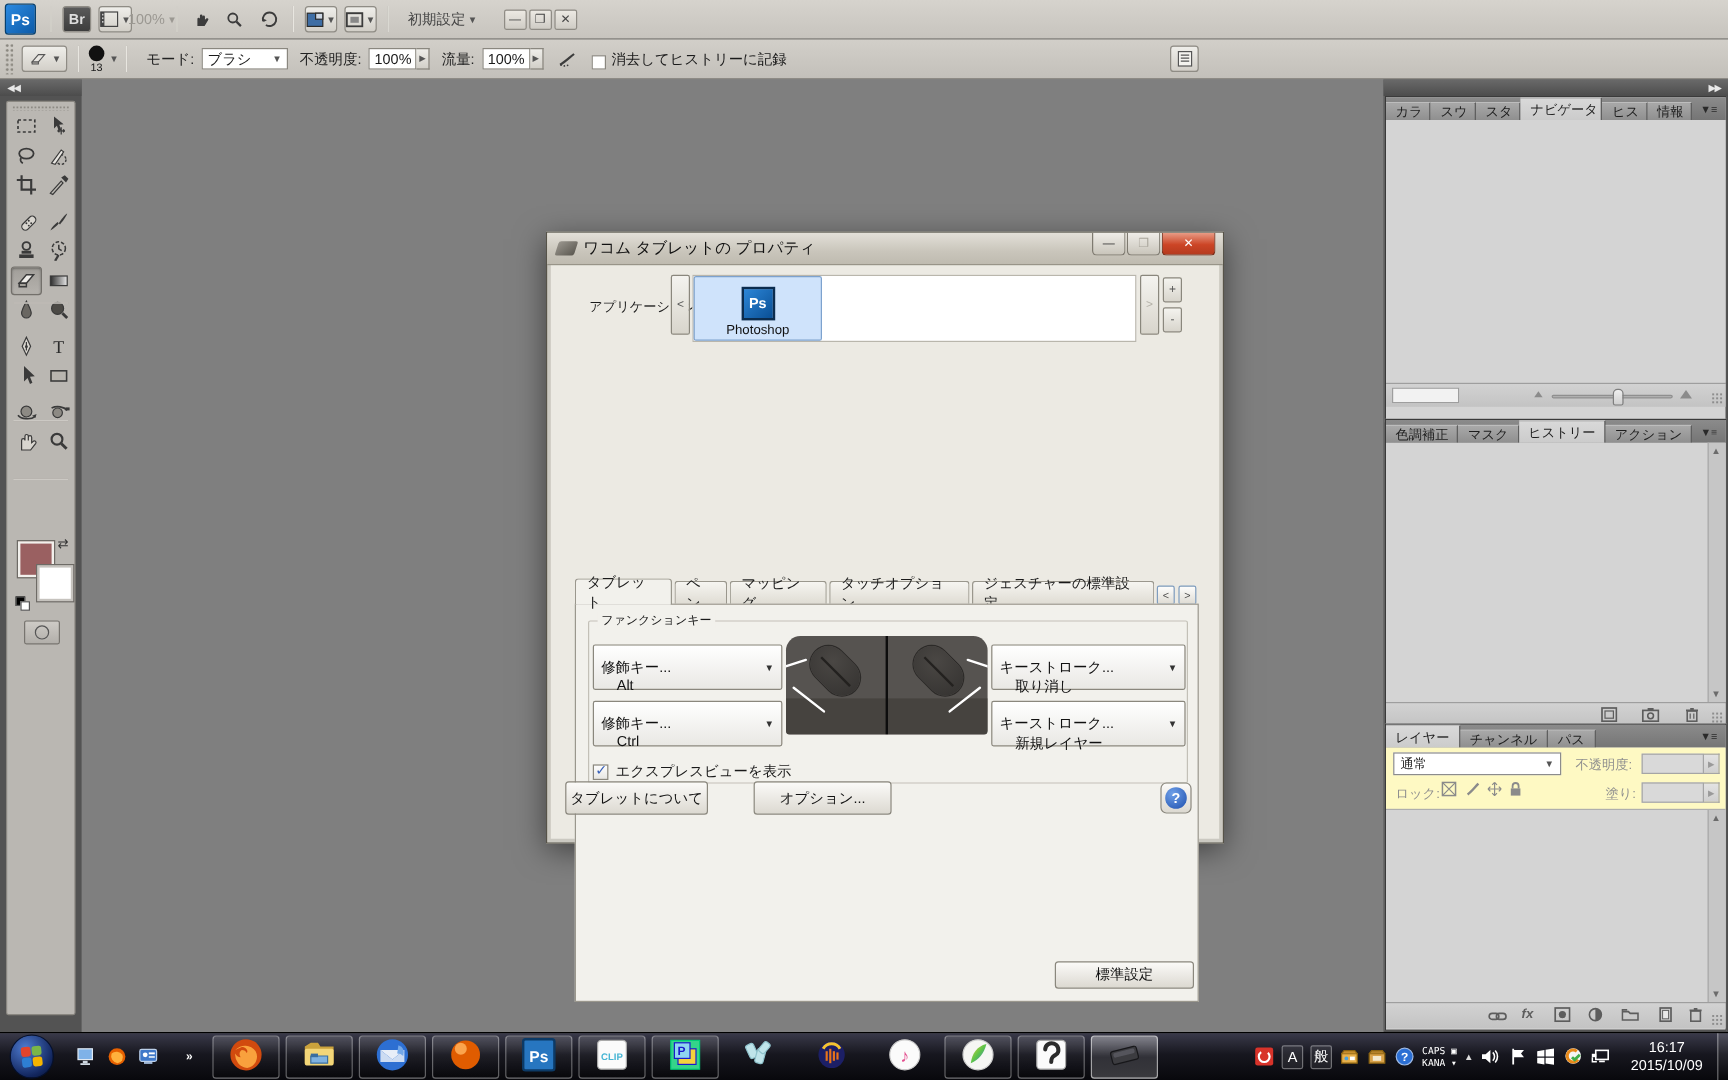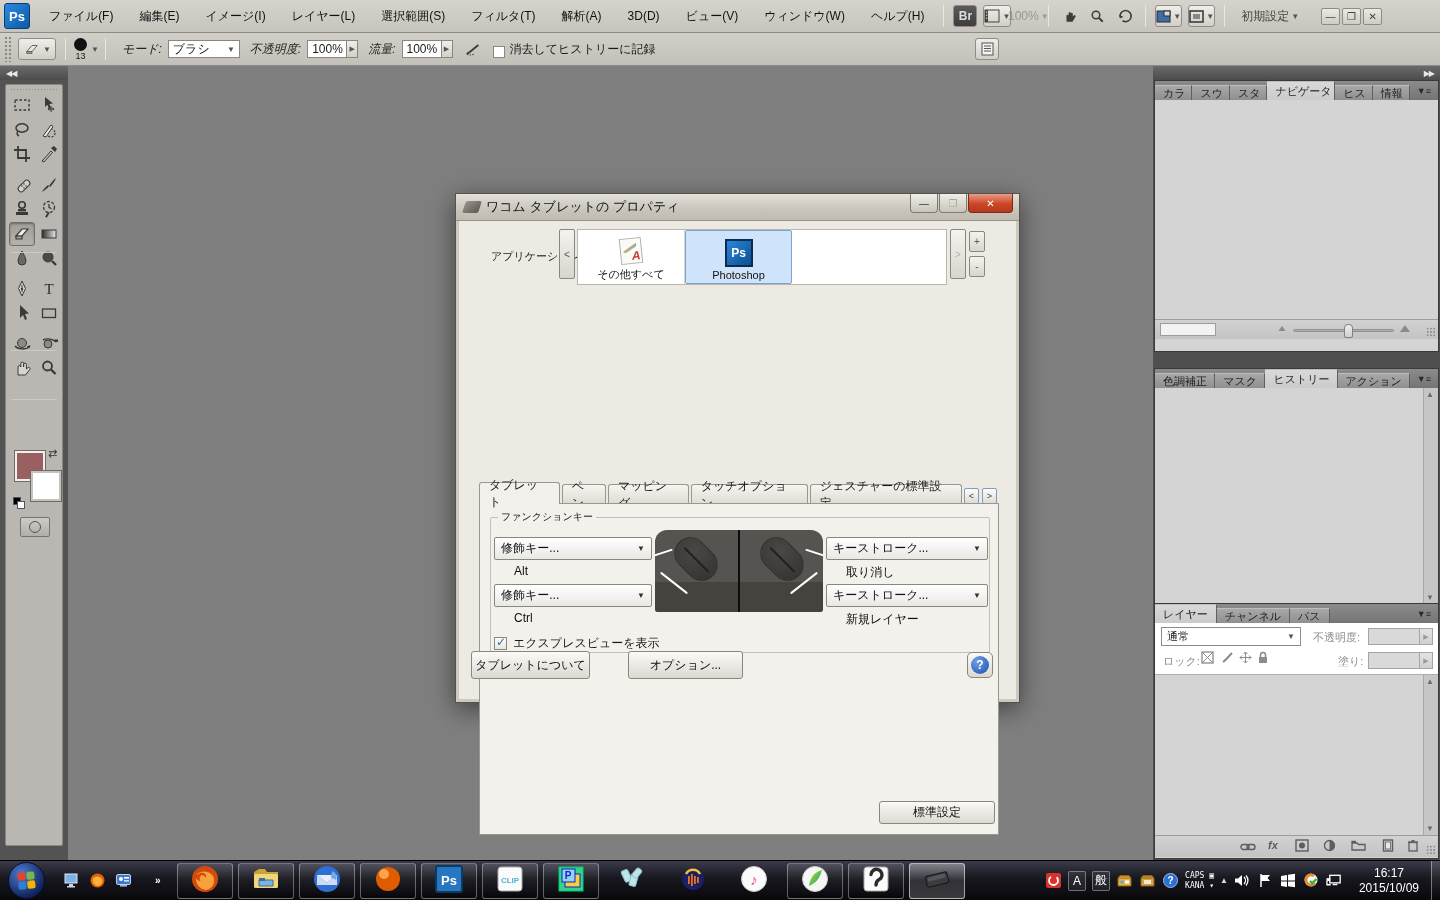--- a/index.html
+++ b/index.html
@@ -25,21 +25,21 @@
   .wc { width:19px; height:17px; margin-left:2px; border:1px solid #8f8c85; border-radius:2px;
     background:linear-gradient(#ece9e3,#cfccc5); display:flex; align-items:center; justify-content:center; font-size:10px; color:#444;}
 
   #optionsbar { position:absolute; left:0; top:33px; width:1440px; height:33px;
     background:linear-gradient(#d2cfc9,#c3c0ba); border-bottom:1px solid #8e8b85; display:flex; align-items:center; z-index:5;}
   .grip-dots { width:7px; height:26px; margin:0 4px;
     background-image:radial-gradient(#8a877f 1px, transparent 1.2px); background-size:4px 4px;}
   .ob-field { background:#fff; border:1px solid #8a877f; height:18px; display:flex; align-items:center; padding:0 4px; }
   .spin { width:11px; height:18px; border:1px solid #8a877f; border-left:none; background:linear-gradient(#efeeea,#d2cfc8);
     display:flex;align-items:center;justify-content:center; font-size:7px; color:#555;}
-  .ob-label { margin:0 6px 0 10px; color:#222;font-style:italic; }
+  .ob-label { margin:0 6px 0 10px; color:#222; }
   .cb { width:12px; height:12px; background:#fff; border:1px solid #8a877f; display:inline-block; }
   #brush-dot { width:13px; height:13px; border-radius:50%; background:#111; }
 
   
   #toolbar { position:absolute; left:0; top:66px; width:68px; height:794px; background:#535353; z-index:4;}
   #toolbar-header { height:14px; background:linear-gradient(#6a6a6a,#4c4c4c); color:#e8e8e8; font-size:8px;
     display:flex; align-items:center; padding-left:6px; letter-spacing:-1px;}
   #tool-panel { position:absolute; left:5px; top:18px; width:58px; height:762px;
     background:#bab7b2; border:1px solid #8a8781; border-radius:2px;}
   #tool-panel::before { content:""; position:absolute; left:4px; right:4px; top:3px; height:4px;
@@ -131,21 +131,21 @@
   .dtab { height:20px; padding:0 9px; display:flex; align-items:center; font-size:12px;
     background:linear-gradient(#f6f5f1,#dedbd2); border:1px solid #9a978d; border-bottom:none; border-radius:3px 3px 0 0; margin-right:2px;}
   .dtab.active { height:22px; background:#f2f1ec; position:relative; z-index:2; }
   .dlg-tabnav { margin-left:auto; display:flex; gap:3px; }
   .dlg-tabnav .nbtn { width:15px; height:16px; border:1px solid #7f9dbf; border-radius:2px; background:linear-gradient(#fdfdfc,#dfdcd4);
     font-size:9px; color:#444; display:flex; align-items:center; justify-content:center;}
 
   #dlg-page { position:absolute; left:23px; top:309px; width:520px; height:332px; background:#f2f1ec; border:1px solid #9a978d; }
   #fk-group { position:absolute; left:10px; top:13px; width:500px; height:136px; border:1px solid #c3c0b7; border-radius:2px;}
   #fk-label { position:absolute; left:18px; top:6px; font-size:10px; background:#f2f1ec; padding:0 3px; z-index:2;}
-  .dd { position:absolute; height:23px; background:linear-gradient(#ffffff,#e9e8e4); border:1px solid #8a877d; border-radius:2px;
+  .dd { position:absolute; height:38px; background:linear-gradient(#ffffff,#e9e8e4); border:1px solid #8a877d; border-radius:2px;
     display:flex; align-items:center; padding:0 6px; font-size:12px; color:#111;}
   .dd .caret { margin-left:auto; font-size:8px; color:#333;}
   .ddcap { position:absolute; font-size:12px; color:#111;}
   #tabletgfx { position:absolute; left:175px; top:26px; width:168px; height:82px; background:#565350;
     border-radius:12px 12px 3px 3px; overflow:hidden;}
   #tabletgfx .lower { position:absolute; left:0; right:0; bottom:0; height:36%; background:#46433f;}
   #tabletgfx .mid { position:absolute; left:50%; top:0; bottom:0; width:2px; background:#0d0d0d; transform:translateX(-50%);}
   .rocker { position:absolute; top:14px; width:46px; height:30px; background:radial-gradient(circle at 35% 35%, #4a4744, #343230);
     border-radius:16px; transform:rotate(45deg); box-shadow:0 0 0 1px #2c2a28;}
   .rocker::after { content:""; position:absolute; left:50%; top:-2px; bottom:-2px; width:1.5px; background:#23211f; transform:rotate(90deg);}
@@ -181,33 +181,20 @@
     color:#fff; font-size:12px; display:flex; align-items:center; justify-content:center;}
   #caps-kana { color:#fff; font-size:8px; line-height:10px; font-family:"DejaVu Sans Mono",monospace; }
   #clock { color:#fff; font-size:12px; text-align:center; line-height:15px; margin:0 6px 0 10px;}
   #show-desktop { width:9px; height:40px; border-left:1px solid rgba(255,255,255,.4); background:linear-gradient(rgba(255,255,255,.12),rgba(0,0,0,.2));}
 </style>
 </head>
 <body>
 
 <header id="menubar">
   <div id="pslogo">Ps</div>
-  <nav id="menu-items">
-      <div class="menu-item">ファイル(F)</div>
-      <div class="menu-item">編集(E)</div>
-      <div class="menu-item">イメージ(I)</div>
-      <div class="menu-item">レイヤー(L)</div>
-      <div class="menu-item">選択範囲(S)</div>
-      <div class="menu-item">フィルタ(T)</div>
-      <div class="menu-item">解析(A)</div>
-      <div class="menu-item">3D(D)</div>
-      <div class="menu-item">ビュー(V)</div>
-      <div class="menu-item">ウィンドウ(W)</div>
-      <div class="menu-item">ヘルプ(H)</div>
-    </nav>
   <div class="vsep"></div>
   <div class="mb-btn" style="background:linear-gradient(#5a5a5a,#3d3d3d);color:#ddd;font-weight:bold;">Br</div>
   <div class="mb-btn">
     <svg width="16" height="14" viewBox="0 0 16 14">
         <rect x="1" y="1" width="14" height="12" fill="none" stroke="#444"></rect>
         <rect x="1" y="1" width="3" height="12" fill="#444"></rect>
         <rect x="2" y="2.5" width="1.2" height="1.4" fill="#ccc"></rect>
         <rect x="2" y="5.5" width="1.2" height="1.4" fill="#ccc"></rect>
         <rect x="2" y="8.5" width="1.2" height="1.4" fill="#ccc"></rect>
       </svg>
@@ -498,21 +485,21 @@
       <div id="nav-zoom-field"><span></span></div>
       <span class="mtn small" style="left:122px;"></span>
       <div id="nav-slider">
           <div id="nav-thumb"></div>
         </div>
       <span class="mtn" style="right:28px;"></span>
       <div class="grip"></div>
     </div>
   </div>
 
-  <div class="pgroup" style="top:302px;height:258px;">
+  <div class="pgroup" style="top:283px;height:258px;font-family:Liberation Serif, serif;">
     <div class="ptabs" id="mid-tabs">
         <div class="ptab">色調補正</div>
         <div class="ptab">マスク</div>
         <div class="ptab active">ヒストリー</div>
         <div class="ptab">アクション</div>
         <span class="pmenu">▼≡</span>
       </div>
     <div class="pcontent" style="height:216px;">
       <div class="vscroll">
           <span class="up">▲</span>
@@ -543,21 +530,21 @@
     </div>
   </div>
 
   <div class="pgroup" style="top:537px;height:256px;">
     <div class="ptabs" id="layer-tabs">
         <div class="ptab active">レイヤー</div>
         <div class="ptab">チャンネル</div>
         <div class="ptab">パス</div>
         <span class="pmenu">▼≡</span>
       </div>
-    <div style="position:relative;height:52px;background:#ffffff;border-bottom:1px solid #aeaeae;">
+    <div style="position:relative;height:52px;background:#fef9c3;border-bottom:1px solid #aeaeae;">
       <div class="lay-dd">
         <span>通常</span>
           <span class="caret">▼</span>
       </div>
       <span class="gray-lab" style="left:158px;top:7px;">不透明度:</span>
       <div class="dis-field" style="left:213px;top:5px;"></div>
       <div class="dis-spin" style="left:265px;top:5px;">▶</div>
       <span class="gray-lab" style="left:8px;top:31px;">ロック:</span>
       <span class="lockrow-ico" style="left:46px;top:28px;">
         <svg width="13" height="13" viewBox="0 0 13 13">
@@ -633,26 +620,20 @@
     <div class="dbtn">—</div>
     <div class="dbtn dis">❐</div>
     <div class="dbtn close">✕</div>
   </div>
 
   <span id="app-row-label" style="top:62px;">アプリケーション:</span>
   <div class="nav-sq" style="left:103px;top:35px;height:50px;">
       <span>&lt;</span>
     </div>
   <div id="app-list" style="top:35px;">
-      <div class="app-item">
-        <span class="app-ic">
-          <span class="ic-page"></span>
-        </span>
-        <span>その他すべて</span>
-      </div>
       <div class="app-item selected">
         <span class="app-ic">
           <span class="ic-ps">Ps</span>
         </span>
         <span>Photoshop</span>
       </div>
     </div>
   <div class="nav-sq" style="left:494px;top:35px;height:50px;color:#b4b1a8;">
       <span>&gt;</span>
     </div>

